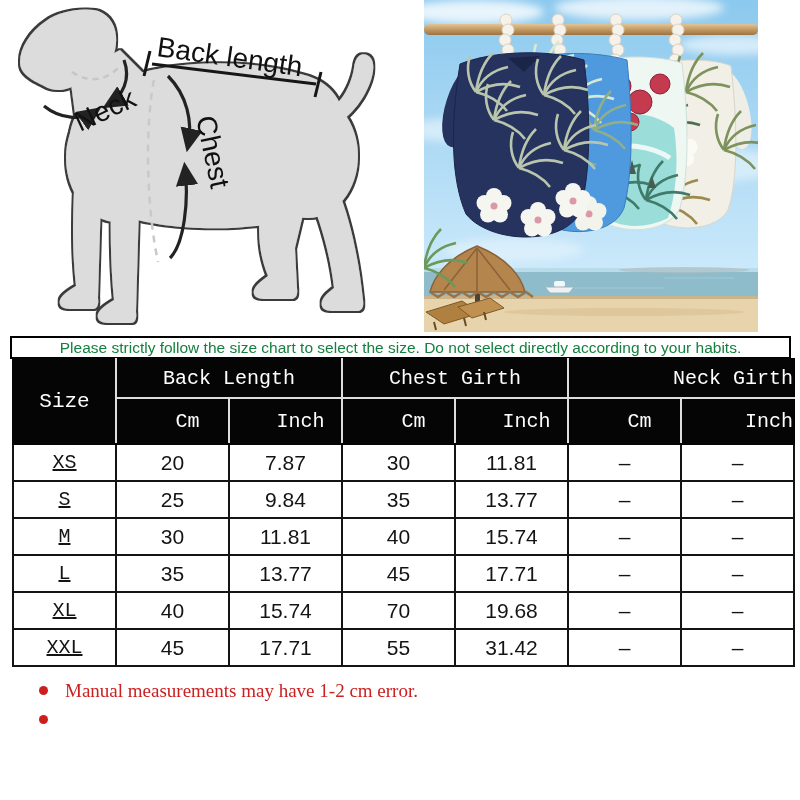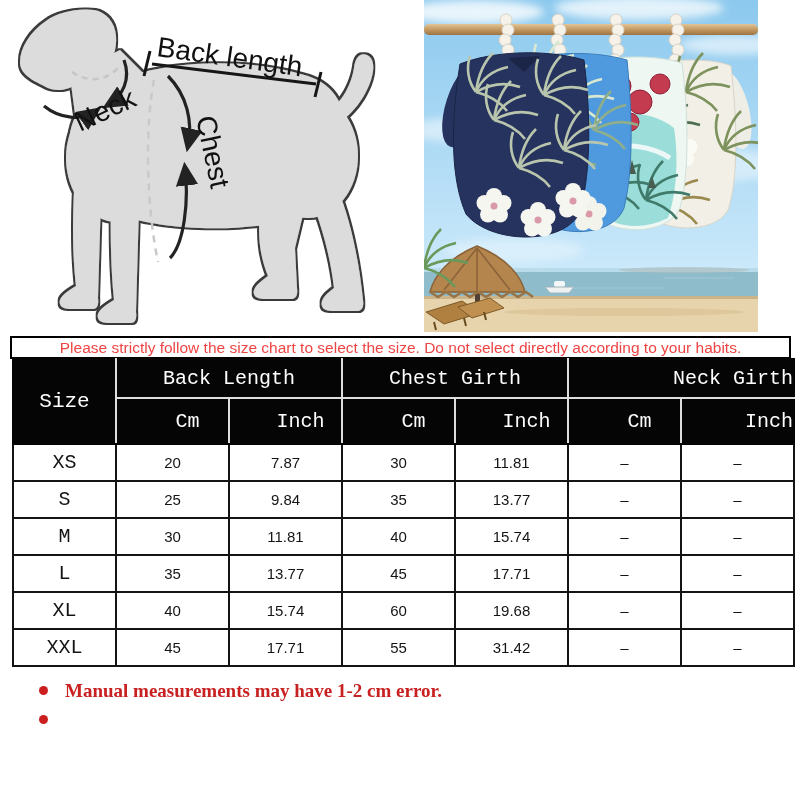--- a/index.html
+++ b/index.html
@@ -7,21 +7,21 @@
               font-family:"Liberation Sans", sans-serif; }
   .page { position:relative; width:800px; height:800px; background:#fff; }
 
   
   .dog-diagram { position:absolute; left:0; top:0; width:422px; height:333px; }
   .product-photo { position:absolute; left:424px; top:0; width:334px; height:332px; }
 
   
   .warning-banner {
     position:absolute; left:10px; top:336px; width:781px; height:23px;
-    background:#fff; border:2px solid #000; color:#ef4444;
+    background:#fff; border:2px solid #000; color:#15803d;
     font-size:15.5px; line-height:19px; text-align:center;
     white-space:nowrap; overflow:hidden;
   }
 
   
   .size-table {
     position:absolute; left:12px; top:358px; width:781px;
     border-collapse:collapse; table-layout:fixed;
     border:2px solid #0a0a0a;
   }
@@ -30,35 +30,35 @@
     font-family:"Liberation Mono","DejaVu Sans Mono",monospace;
     font-size:20px; border:2px solid #dedede;
   }
   .size-table thead tr:first-child th { border-top-color:#050505; }
   .size-table th:first-child { border-left-color:#050505; }
   .size-table th:last-child { border-right-color:#050505;text-align:right; }
   .size-table tr.units-row th { border-bottom-color:#050505; }
   .size-table th.size-head { border-bottom-color:#050505; font-size:21px; }
   .size-table td {
     background:#fff; color:#141414; border:2px solid #141414;
-    text-align:center; font-size:15px; height:37px;
+    text-align:center; font-size:21px; height:37px;
   }
   .size-table td.size-cell {
-    font-family:"Liberation Mono","DejaVu Sans Mono",monospace; font-size:20px;
+    font-family:"Liberation Mono","DejaVu Sans Mono",monospace; font-size:20px;text-decoration:underline;
   }
   .size-table tr.group-row th { height:39px; }
   .size-table tr.units-row th { height:46px;padding-left:30px; }
 
   
   .notes { position:absolute; left:10px; top:676px; width:782px; }
   .note-line { display:flex; align-items:center; height:29px; }
   .bullet-dot { width:9px; height:9px; border-radius:50%; background:#cb1f1f;
                 margin:0 17px 0 29px; flex:0 0 auto; }
   .note-line.no-bullet .bullet-dot { visibility:hidden; }
-  .note-text { font-family:"Liberation Serif","DejaVu Serif",serif; font-weight:bold;
+  .note-text { font-family:"Liberation Serif","DejaVu Serif",serif; font-weight:normal;
                font-size:19px; color:#c92121; white-space:nowrap; }
 </style>
 </head>
 <body>
 
 <div class="page">
 
   <svg class="dog-diagram" viewBox="0 0 422 333" xmlns="http://www.w3.org/2000/svg">
     <defs>
       <filter id="outline" x="-10%" y="-10%" width="120%" height="120%">
@@ -350,21 +350,21 @@
         <td>13.77</td>
         <td>45</td>
         <td>17.71</td>
         <td>–</td>
         <td>–</td>
       </tr>
       <tr>
         <td class="size-cell">XL</td>
         <td>40</td>
         <td>15.74</td>
-        <td>60</td>
+        <td>70</td>
         <td>19.68</td>
         <td>–</td>
         <td>–</td>
       </tr>
       <tr>
         <td class="size-cell">XXL</td>
         <td>45</td>
         <td>17.71</td>
         <td>55</td>
         <td>31.42</td>

